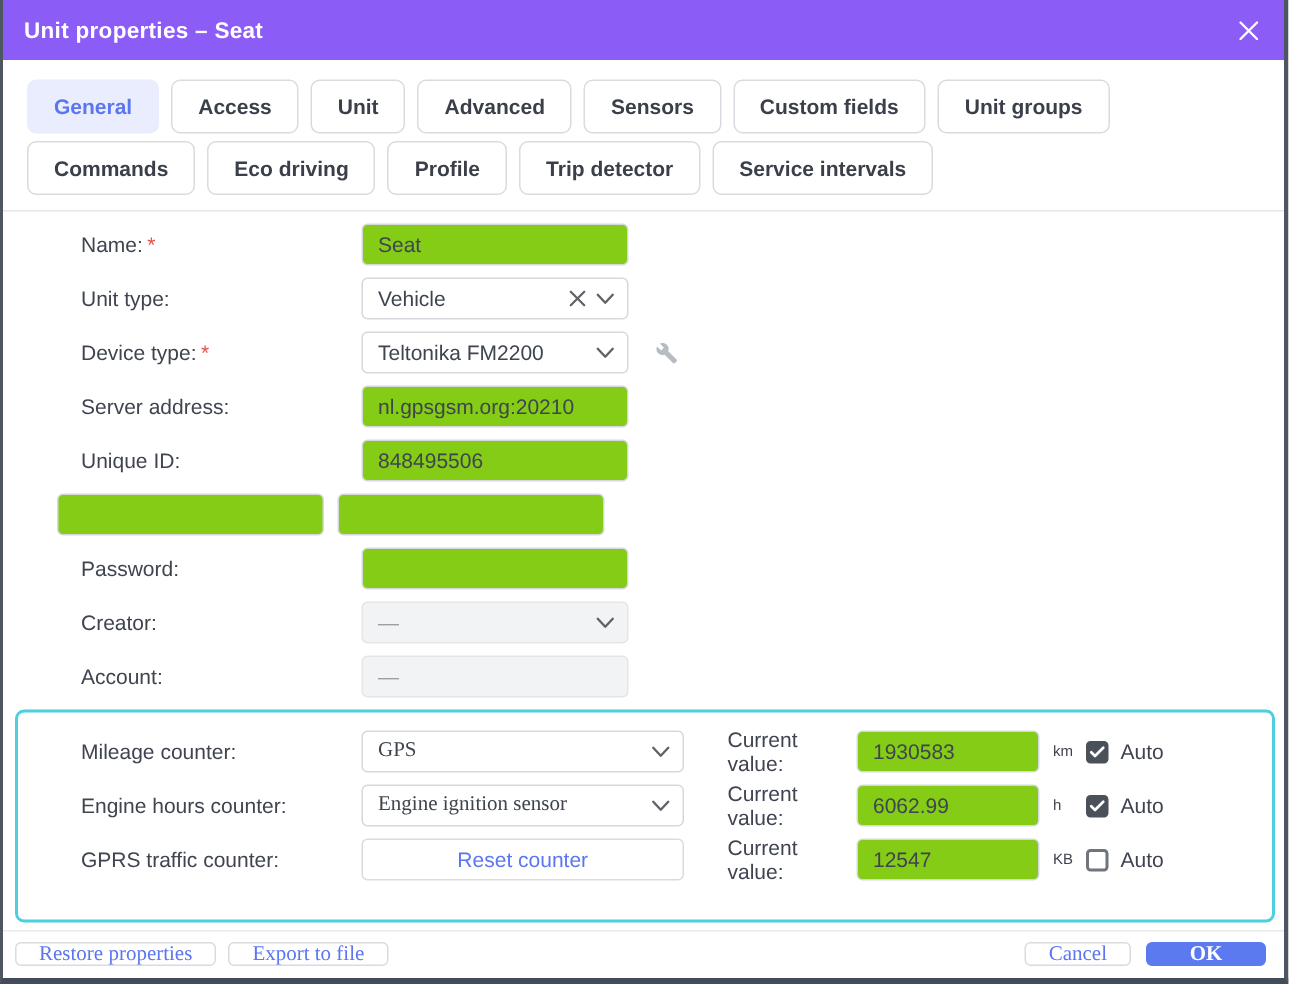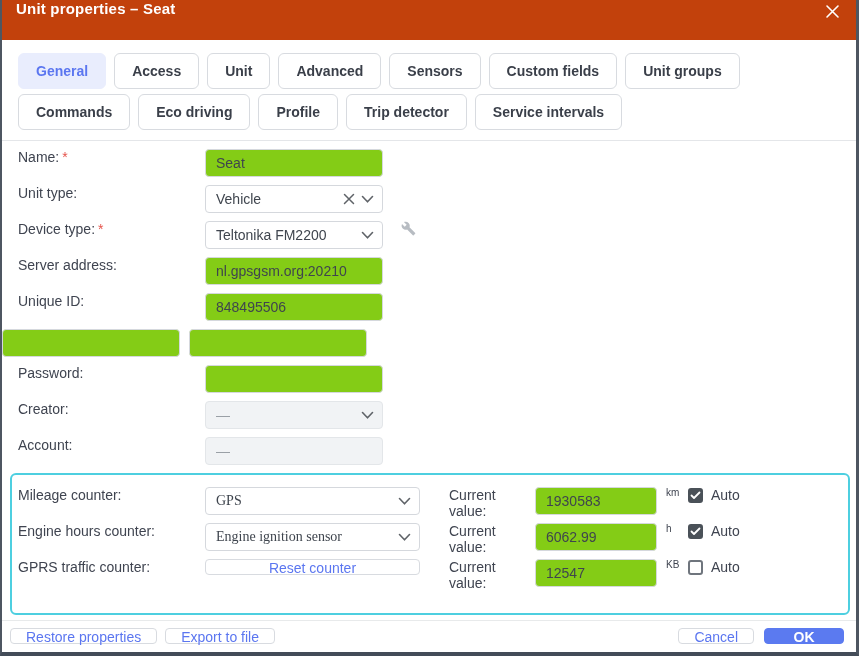--- a/index.html
+++ b/index.html
@@ -15,22 +15,22 @@
     border-left: 2px solid #4e5661;
     border-right: 3px solid #4e5661;
     border-bottom: 4px solid #434c58;
     background: #fff;
     overflow: hidden;
   }
   
   .titlebar {
     height: 40px; flex: 0 0 40px;
     margin: 0 -3px 0 -2px;
-    background: #c2410c;
-    display: flex; 
+    background: #8b5cf6;
+    display: flex; align-items: center;
     padding: 0 16px;
     color: #ffffff;
   }
   .titlebar .title { font-size: 15px; font-weight: 700; letter-spacing: .2px; }
   .close-btn {
     margin-left: auto; width: 22px; height: 22px;
     display: flex; align-items: center; justify-content: center;
     cursor: pointer;
   }
   
@@ -45,22 +45,22 @@
     padding: 9px 17px;
     font-size: 14px; font-weight: 700; color: #3a3f49;
     cursor: pointer; white-space: nowrap;
   }
   .tab.active {
     background: #e9edfd; border-color: #e9edfd; color: #5b76f0;
   }
   
   .form { padding-top: 8px; }
   .row {
-    display: flex; align-items: flex-start;
-    height: 28px; margin-bottom: 8px;
+    display: flex; align-items: center;
+    height: 28px; margin-bottom: 8px; padding-left: 36px;
   }
   .row-label {
     flex: 0 0 203px; padding-left: 16px;
     font-size: 14px; color: #3f4450;
   }
   .req { color: #e5534b; margin-left: 3px; }
   .text-input {
     width: 178px; height: 28px;
     border: 1px solid #d5d8dd; border-radius: 4px;
     padding: 0 10px; font-size: 14px; color: #3f454e;
@@ -100,38 +100,38 @@
   .unit { width: 22px; margin-left: 9px; font-size: 10px; color: #3f4450; }
   .auto-wrap { display: flex; align-items: center; cursor: pointer; }
   .checkbox {
     width: 15px; height: 15px; border-radius: 3px;
     border: 2px solid #6f757d; background: #fff;
     display: flex; align-items: center; justify-content: center;
   }
   .checkbox.checked { background: #4a5158; border-color: #4a5158; }
   .auto-text { margin-left: 8px; font-size: 14px; color: #3f4450; }
   .reset-btn {
-    width: 215px; height: 16px;
+    width: 215px; height: 28px;
     border: 1px solid #d8dbe0; border-radius: 4px;
     background: #fff; color: #5b76f0;
     font-size: 14px; font-family: "Liberation Sans", sans-serif;
     cursor: pointer;
   }
   
   .footer {
     margin-top: auto;
     border-top: 1px solid #e8eaeb;
     padding: 7px 12px 8px 8px;
     display: flex; align-items: center;
   }
   .btn {
     height: 16px; border-radius: 4px;
     border: 1px solid #d8dbe0; background: #fff;
     color: #5b76f0; font-size: 14px;
-    font-family: Liberation Sans, sans-serif;
+    font-family: Liberation Serif, serif;
     padding: 0 15px; cursor: pointer;
   }
   .btn + .btn { margin-left: 8px; }
   .footer .spacer { flex: 1 1 auto; }
   .btn.primary {
     background: #5b7af0; border-color: #5b7af0;
     color: #fff; font-weight: 700; width: 80px; margin-left: 10px;
   }
   svg { display: block; }
 </style>

